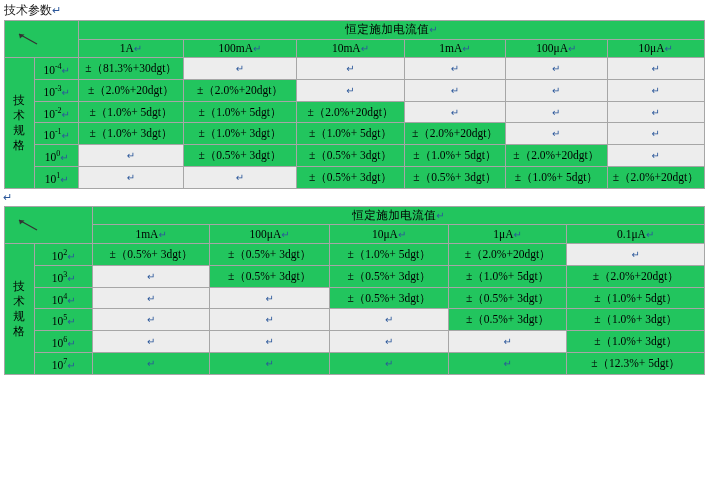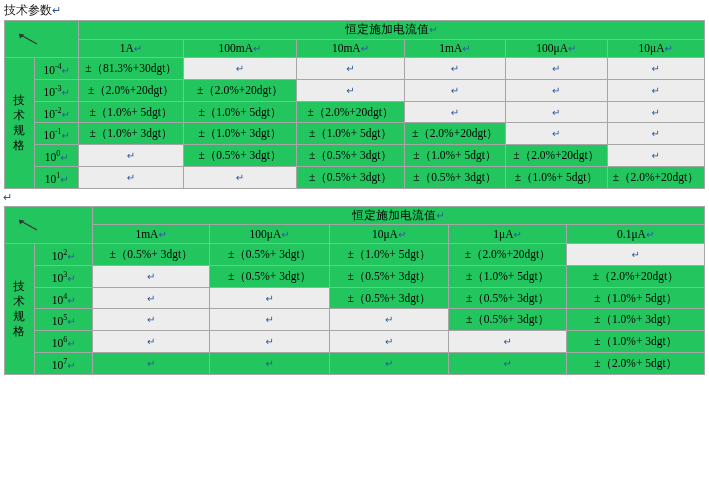--- a/index.html
+++ b/index.html
@@ -279,18 +279,18 @@
           <td class="shaded blankcell"><span class="cellmark">↵</span></td>
           <td class="shaded blankcell"><span class="cellmark">↵</span></td>
           <td>±（1.0%+ 3dgt）</td>
         </tr>
         <tr>
           <td class="expcell">10<sup>7</sup><span class="cellmark">↵</span></td>
           <td class="blankcell"><span class="cellmark">↵</span></td>
           <td class="blankcell"><span class="cellmark">↵</span></td>
           <td class="blankcell"><span class="cellmark">↵</span></td>
           <td class="blankcell"><span class="cellmark">↵</span></td>
-          <td>±（2.0%+ 5dgt）</td>
+          <td>±（12.3%+ 5dgt）</td>
         </tr>
       </tbody>
   </table>
 
 </div>
 
 </body></html>

